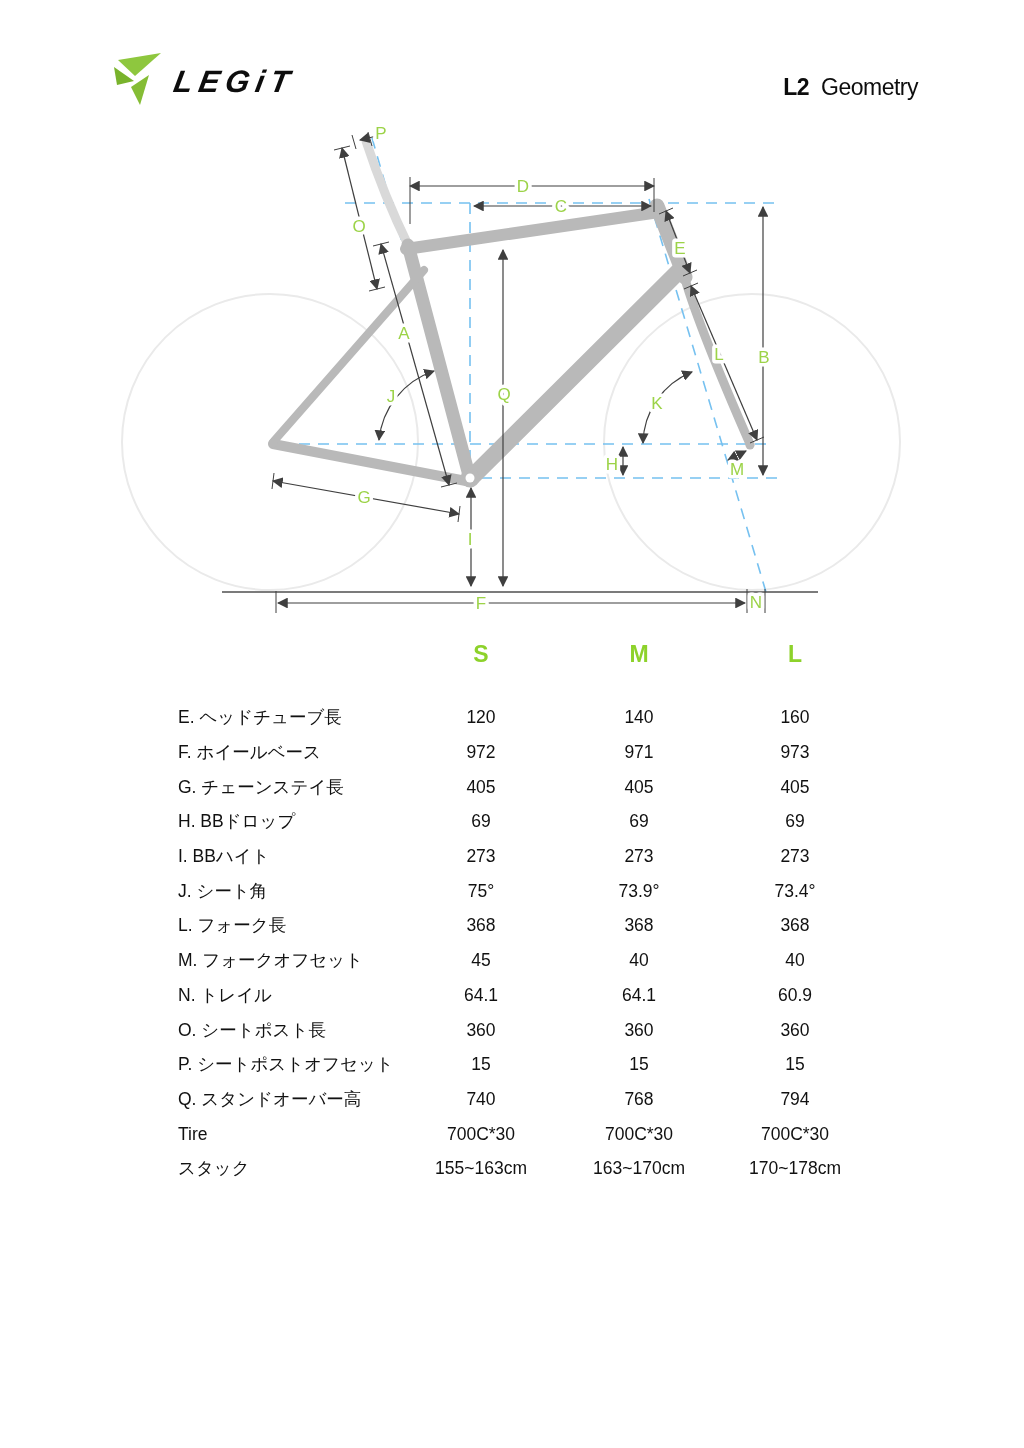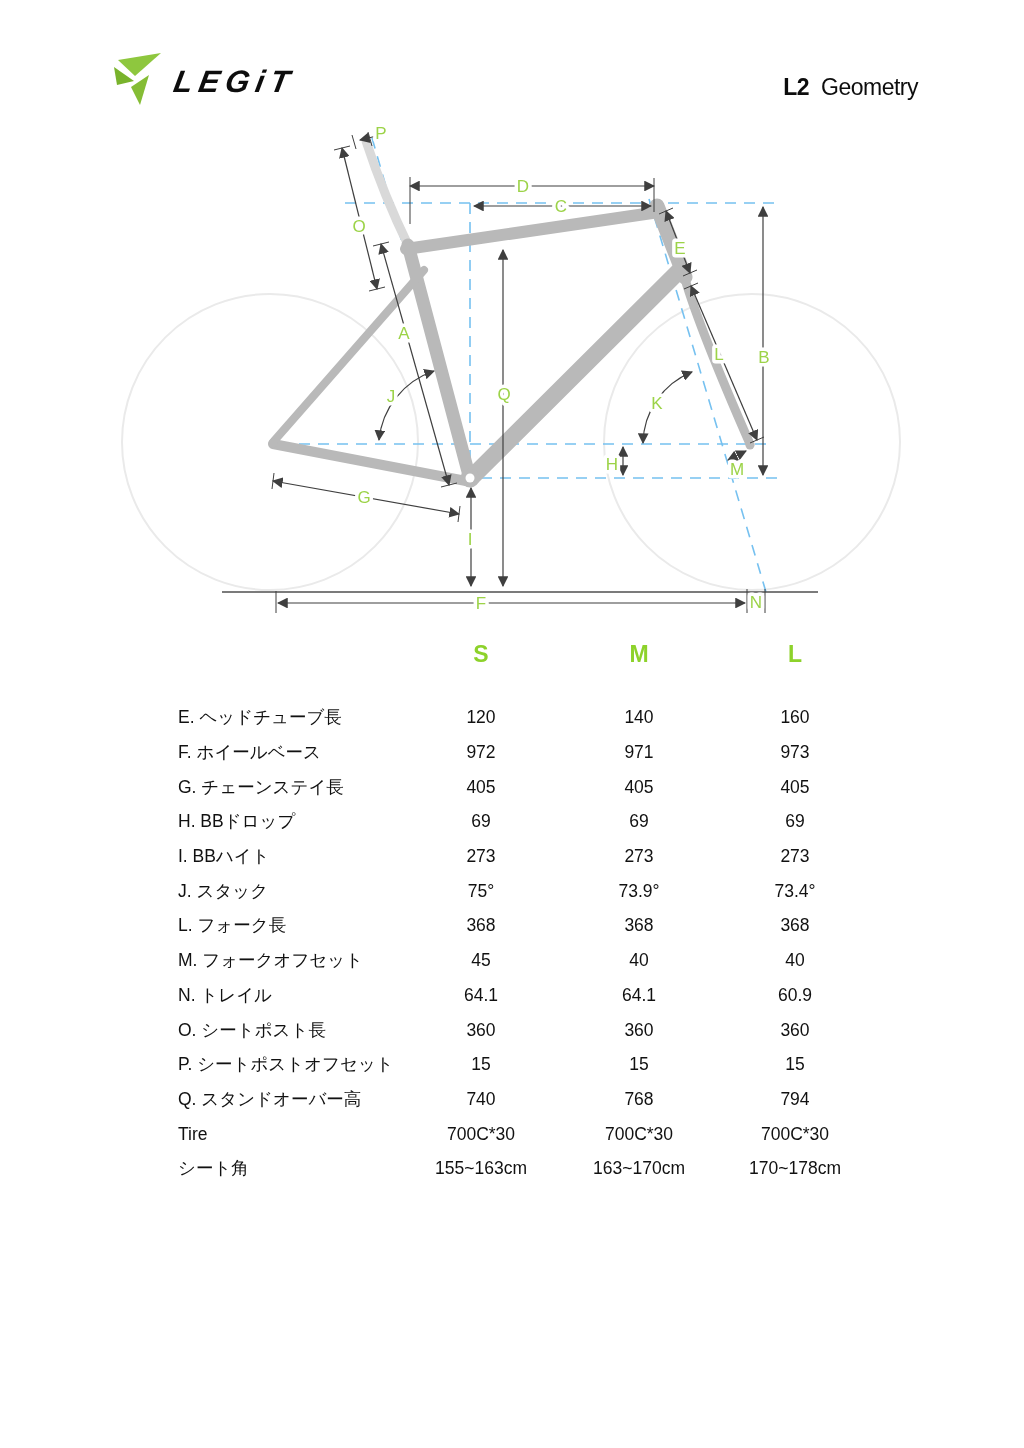--- a/index.html
+++ b/index.html
@@ -196,21 +196,21 @@
       <div class="cell val v1">69</div>
       <div class="cell val v2">69</div>
     </div>
     <div class="trow">
       <div class="cell label">I. BBハイト</div>
       <div class="cell val v0">273</div>
       <div class="cell val v1">273</div>
       <div class="cell val v2">273</div>
     </div>
     <div class="trow">
-      <div class="cell label">J. スタック</div>
+      <div class="cell label">J. シート角</div>
       <div class="cell val v0">75°</div>
       <div class="cell val v1">73.9°</div>
       <div class="cell val v2">73.4°</div>
     </div>
     <div class="trow">
       <div class="cell label">L. フォーク長</div>
       <div class="cell val v0">368</div>
       <div class="cell val v1">368</div>
       <div class="cell val v2">368</div>
     </div>
@@ -244,18 +244,18 @@
       <div class="cell val v1">768</div>
       <div class="cell val v2">794</div>
     </div>
     <div class="trow">
       <div class="cell label">Tire</div>
       <div class="cell val v0">700C*30</div>
       <div class="cell val v1">700C*30</div>
       <div class="cell val v2">700C*30</div>
     </div>
     <div class="trow">
-      <div class="cell label">シート角</div>
+      <div class="cell label">スタック</div>
       <div class="cell val v0">155~163cm</div>
       <div class="cell val v1">163~170cm</div>
       <div class="cell val v2">170~178cm</div>
     </div>
   </div>
 
 </body></html>

